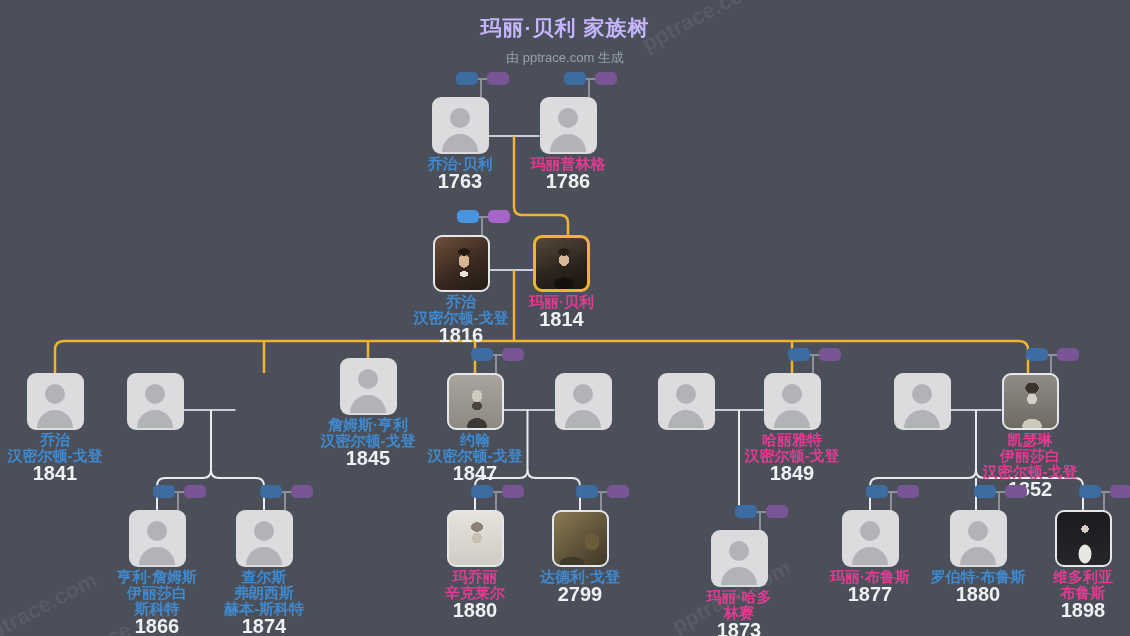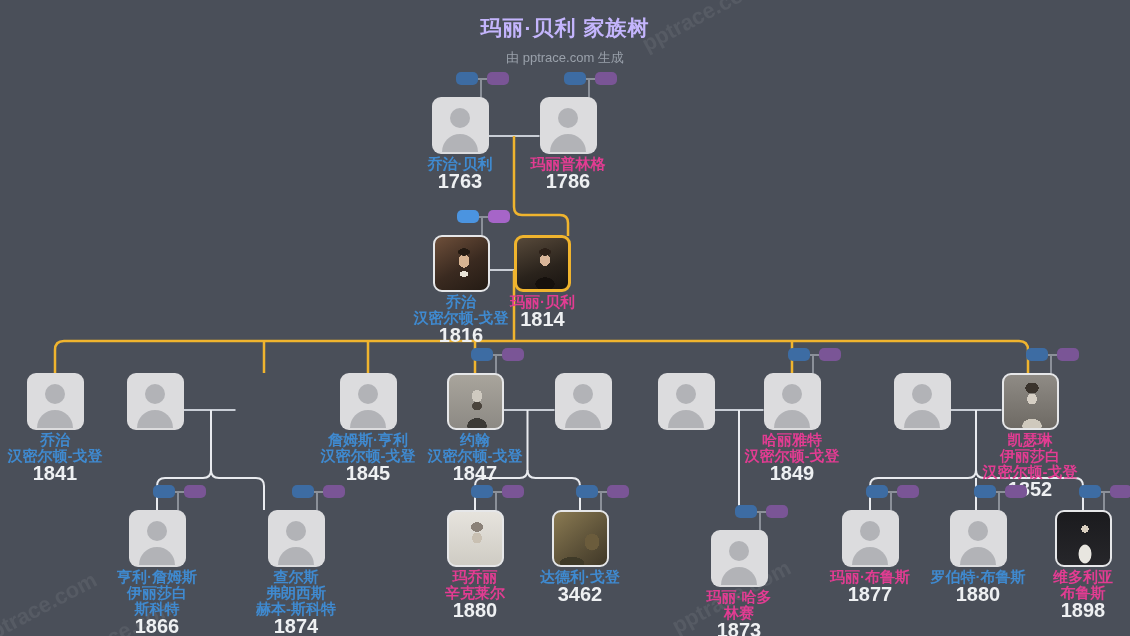--- a/index.html
+++ b/index.html
@@ -140,39 +140,39 @@
           <span class="pb"></span>
           <span class="pp"></span>
         </div>
         <div class="avatar av-painting-man"></div>
         <div class="label">
           <div class="nm male">乔治</div>
           <div class="nm male">汉密尔顿-戈登</div>
           <div class="year">1816</div>
         </div>
       </div>
-      <div class="person" style="left: 514px; top: 235px;">
+      <div class="person" style="left: 533px; top: 235px;">
         <div class="avatar av-painting-woman hl"></div>
         <div class="label">
           <div class="nm female">玛丽·贝利</div>
           <div class="year">1814</div>
         </div>
       </div>
       <div class="person" style="left: 26.5px; top: 373px;">
         <div class="avatar av-placeholder"></div>
         <div class="label">
           <div class="nm male">乔治</div>
           <div class="nm male">汉密尔顿-戈登</div>
           <div class="year">1841</div>
         </div>
       </div>
       <div class="person" style="left: 126.5px; top: 373px;">
         <div class="avatar av-placeholder"></div>
       </div>
-      <div class="person" style="left: 339.5px; top: 373px;">
+      <div class="person" style="left: 339.5px; top: 358px;">
         <div class="avatar av-placeholder"></div>
         <div class="label">
           <div class="nm male">詹姆斯·亨利</div>
           <div class="nm male">汉密尔顿-戈登</div>
           <div class="year">1845</div>
         </div>
       </div>
       <div class="person" style="left: 446.5px; top: 373px;">
         <div class="pills">
           <span class="pb"></span>
@@ -225,21 +225,21 @@
           <span class="pp"></span>
         </div>
         <div class="avatar av-placeholder"></div>
         <div class="label">
           <div class="nm male">亨利·詹姆斯</div>
           <div class="nm male">伊丽莎白</div>
           <div class="nm male">斯科特</div>
           <div class="year">1866</div>
         </div>
       </div>
-      <div class="person" style="left: 235.5px; top: 510px; margin-left: 32px;">
+      <div class="person" style="left: 235.5px; top: 510px;">
         <div class="pills">
           <span class="pb"></span>
           <span class="pp"></span>
         </div>
         <div class="avatar av-placeholder"></div>
         <div class="label">
           <div class="nm male">查尔斯</div>
           <div class="nm male">弗朗西斯</div>
           <div class="nm male">赫本-斯科特</div>
           <div class="year">1874</div>
@@ -258,21 +258,21 @@
         </div>
       </div>
       <div class="person" style="left: 551.5px; top: 510px; border-radius: 7px;">
         <div class="pills">
           <span class="pb"></span>
           <span class="pp"></span>
         </div>
         <div class="avatar av-painting-outdoor"></div>
         <div class="label">
           <div class="nm male">达德利·戈登</div>
-          <div class="year">3462</div>
+          <div class="year">2799</div>
         </div>
       </div>
       <div class="person" style="left: 710.5px; top: 510px; margin-top: 20px;">
         <div class="pills">
           <span class="pb"></span>
           <span class="pp"></span>
         </div>
         <div class="avatar av-placeholder"></div>
         <div class="label">
           <div class="nm female">玛丽·哈多</div>

